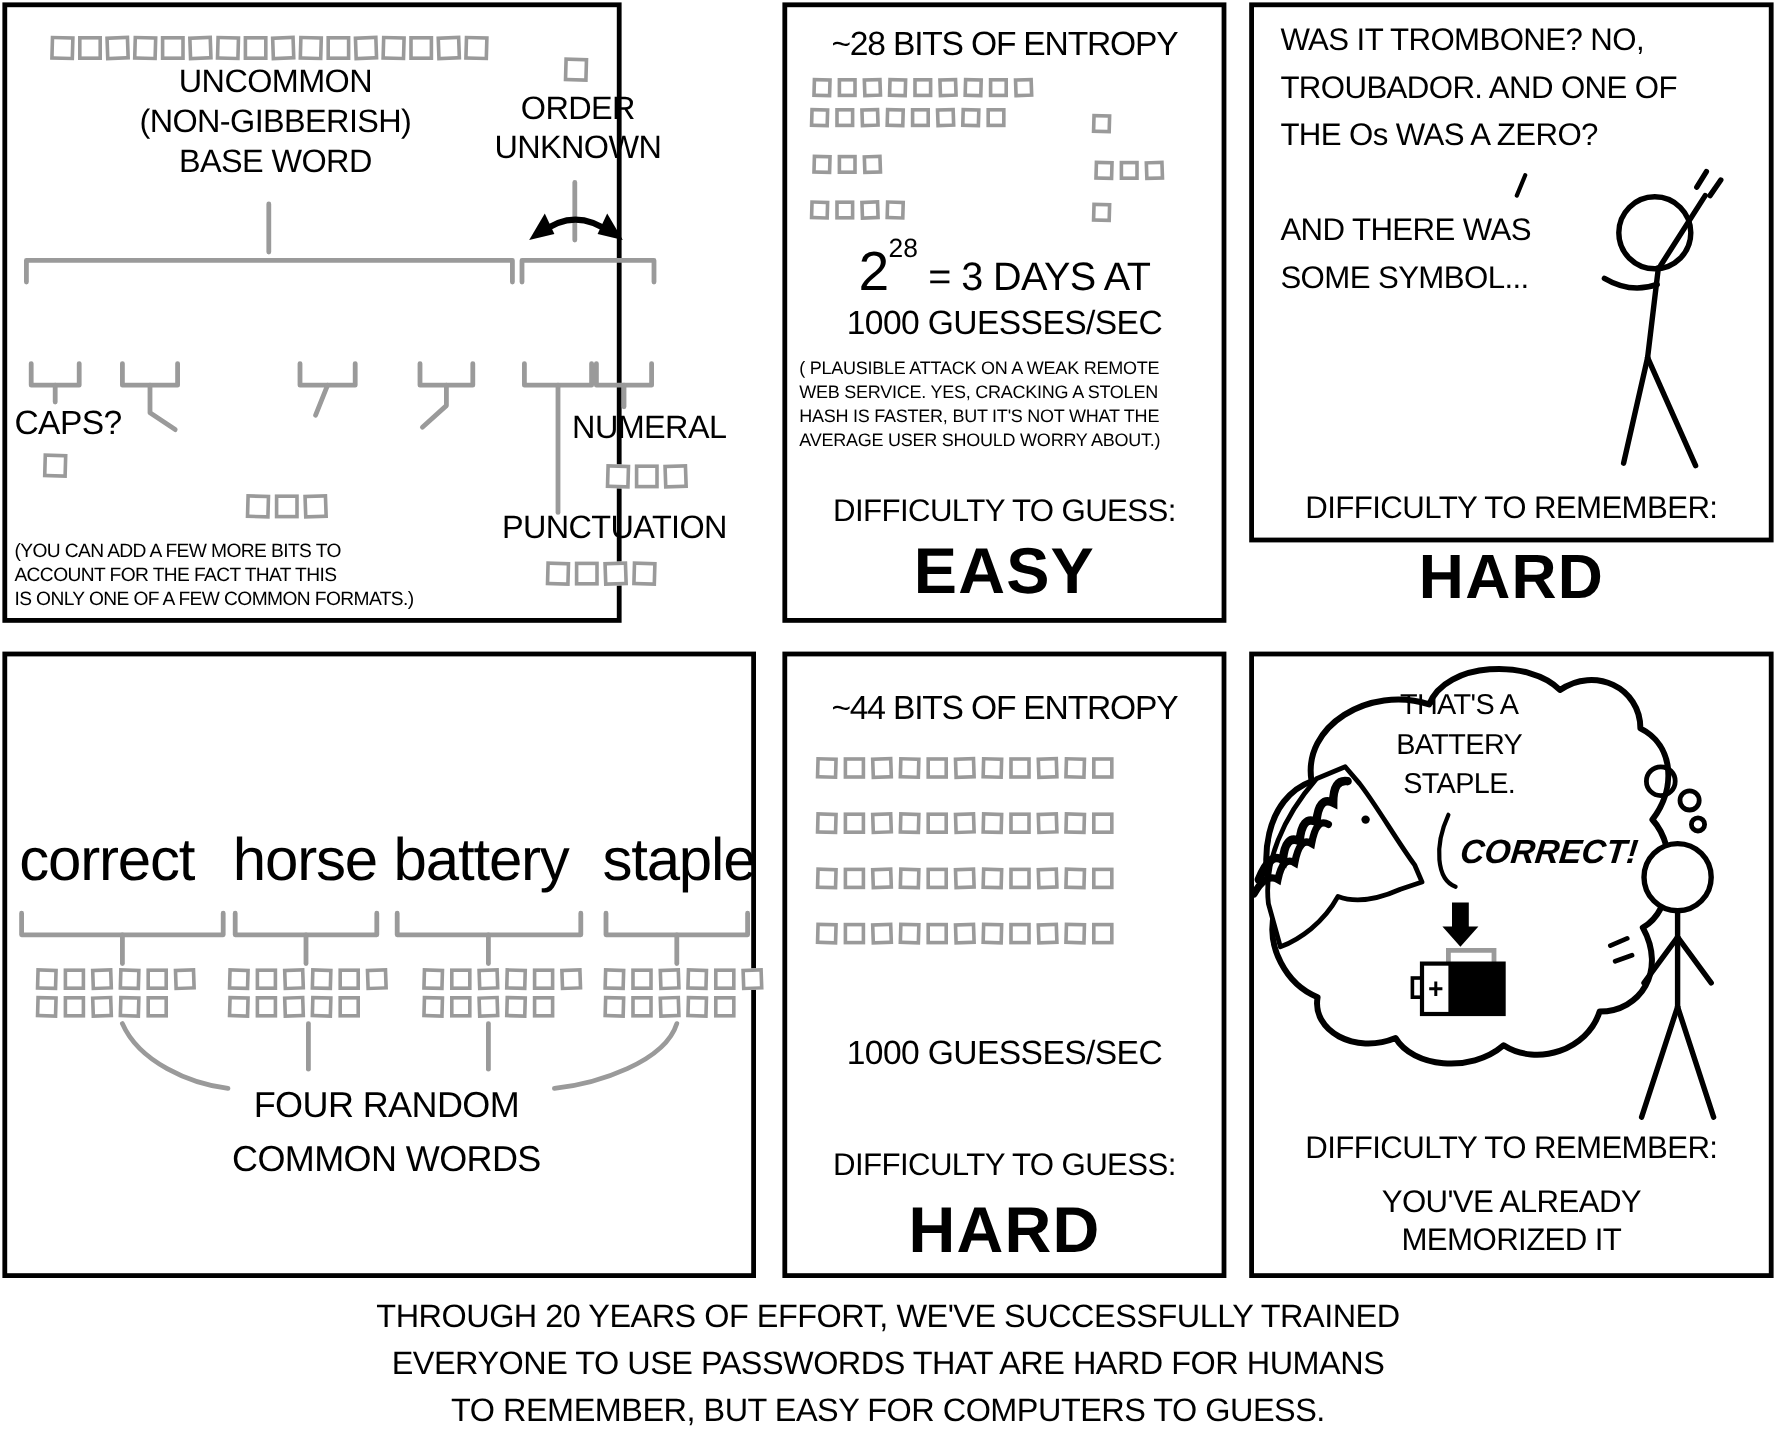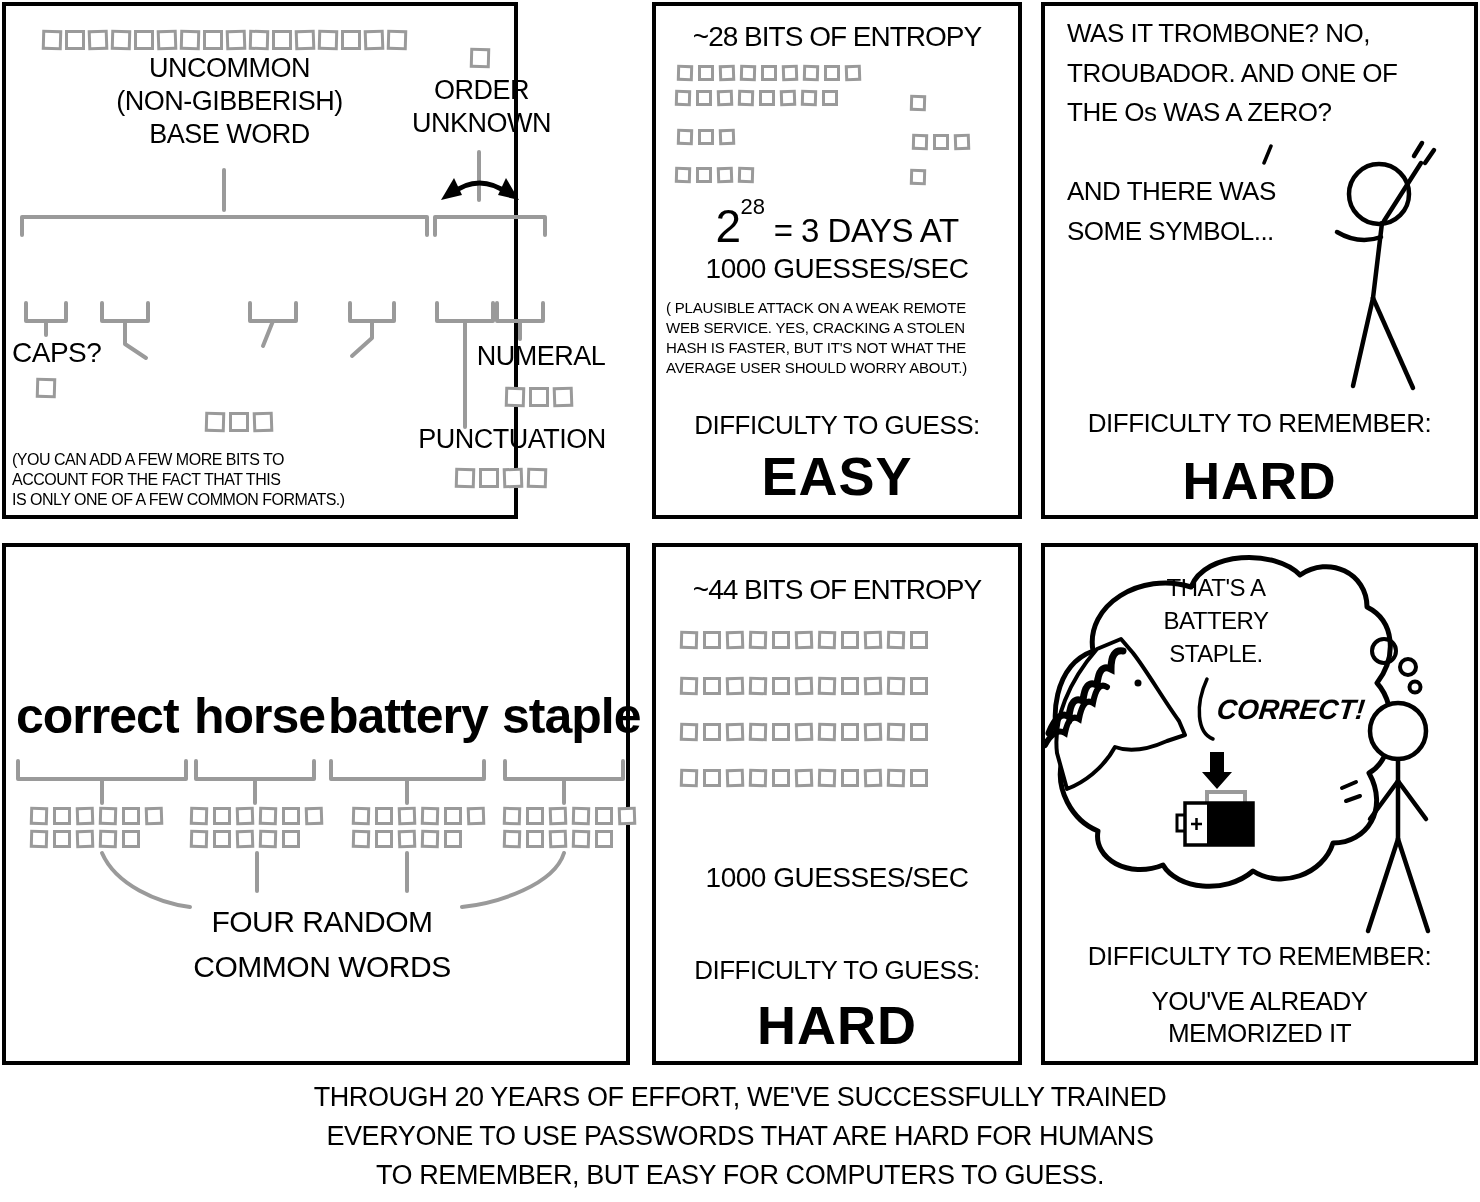--- a/index.html
+++ b/index.html
@@ -19,21 +19,21 @@
       border:3px solid #9a9a9a;background:#fff;flex:0 0 auto;}
   .sq:nth-child(3n){transform:rotate(-2deg);}
   .sq:nth-child(3n+1){transform:rotate(1.6deg);}
   .wordgrid{position:absolute;display:flex;flex-direction:column;gap:5px;}
   
   .password{position:absolute;font-size:76px;line-height:1;white-space:nowrap;letter-spacing:-2px;}
   .password .suffix{margin-left:12px;}
   .slashzero{position:relative;display:inline-block;}
   .slashzero::after{content:"";position:absolute;left:50%;top:9%;height:82%;width:5px;
                     margin-left:-2px;background:#000;transform:rotate(26deg);}
-  .words{position:absolute;font-size:50px;letter-spacing:-1px;line-height:1;font-weight:bold;}
+  .words{position:absolute;font-size:50px;letter-spacing:-1px;line-height:1;}
   .formula{position:absolute;width:100%;text-align:center;font-size:33px;letter-spacing:-0.5px;}
   .formula .big{font-size:46px;}
   .formula sup{font-size:22px;vertical-align:28px;letter-spacing:0;}
   .note{position:absolute;font-size:15px;line-height:20px;letter-spacing:-0.2px;white-space:pre-line;}
   .caption{position:absolute;left:0;top:1078px;width:100%;text-align:center;
            font-size:27px;line-height:39px;letter-spacing:-0.4px;white-space:pre-line;}
   .italic{font-style:italic;transform:skewX(-6deg);}
 </style>
 </head>
 <body>
@@ -179,21 +179,21 @@
 
     <div class="note" style="left:10px;top:292px;width:352px;">( PLAUSIBLE ATTACK ON A WEAK REMOTE
 WEB SERVICE. YES, CRACKING A STOLEN
 HASH IS FASTER, BUT IT'S NOT WHAT THE
 AVERAGE USER SHOULD WORRY ABOUT.)</div>
 
     <div class="lbl wide" style="top:404px;font-size:26px;">DIFFICULTY TO GUESS:</div>
     <div class="lbl wide big-value" style="top:438px;font-size:54px;">EASY</div>
   </section>
 
-  <section class="panel" style="left:1041px;top:2px;width:437px;height:517px;">
+  <section class="panel" style="left:1041px;top:2px;width:437px;height:450px;">
     <svg width="429" height="509" viewBox="0 0 429 509">
       <g stroke="#000" stroke-width="4.5" fill="none" stroke-linecap="round">
         <circle cx="334" cy="188" r="30"></circle>
         <path d="M339,215 L376,157"></path>
         <path d="M369,150 L377,137"></path>
         <path d="M380,157 L389,144"></path>
         <path d="M292,226 Q314,239 336,231"></path>
         <path d="M337,217 L328,292"></path>
         <path d="M328,292 L308,380"></path>
         <path d="M328,292 L368,382"></path>

